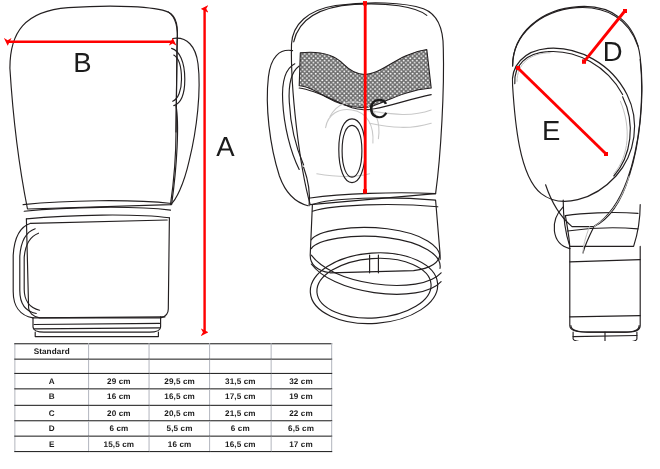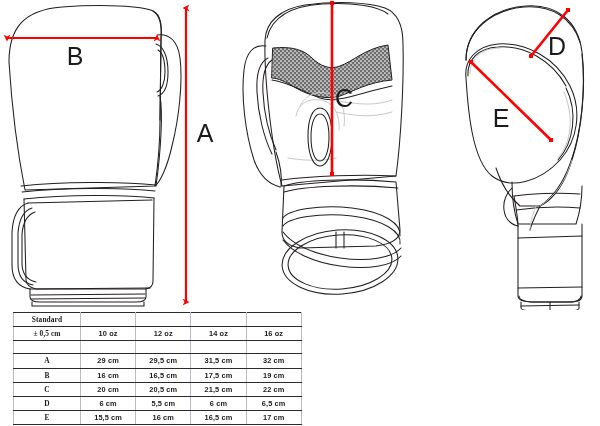--- a/index.html
+++ b/index.html
@@ -55,21 +55,21 @@
     text-align: center;
     vertical-align: middle;
     padding: 0;
     letter-spacing: 0.1px;
     font-weight: bold;
   }
   table.size-table tr.hdr-std td,
   table.size-table tr.hdr-tol td {
     border-bottom-color: #2b2b2b;
   }
-  td.label-col { width: 66px; font-family: Liberation Serif, serif; }
+  td.label-col { width: 66px; }
   td.size-col  { width: 54.2px; }
   tr.spacer td { height: 12px; border-left-color:#b9bcc4; border-right-color:#b9bcc4; }
   .empty { color: transparent; }
 </style>
 </head>
 <body>
 
 <div id="stage">
 
   <div class="illustrations">
@@ -258,27 +258,20 @@
   <div class="size-table-wrap">
     <table class="size-table">
       <tbody>
         <tr class="hdr-std">
           <td class="label-col">Standard</td>
           <td class="size-col empty">&nbsp;</td>
           <td class="size-col empty">&nbsp;</td>
           <td class="size-col empty">&nbsp;</td>
           <td class="size-col empty">&nbsp;</td>
         </tr>
-        <tr class="hdr-tol">
-          <td class="label-col">± 0,5 cm</td>
-          <td class="size-col">10 oz</td>
-          <td class="size-col">12 oz</td>
-          <td class="size-col">14 oz</td>
-          <td class="size-col">16 oz</td>
-        </tr>
         <tr class="spacer">
           <td class="label-col empty">&nbsp;</td>
           <td class="size-col empty">&nbsp;</td>
           <td class="size-col empty">&nbsp;</td>
           <td class="size-col empty">&nbsp;</td>
           <td class="size-col empty">&nbsp;</td>
         </tr>
 
         <tr>
           <td class="label-col">A</td>

